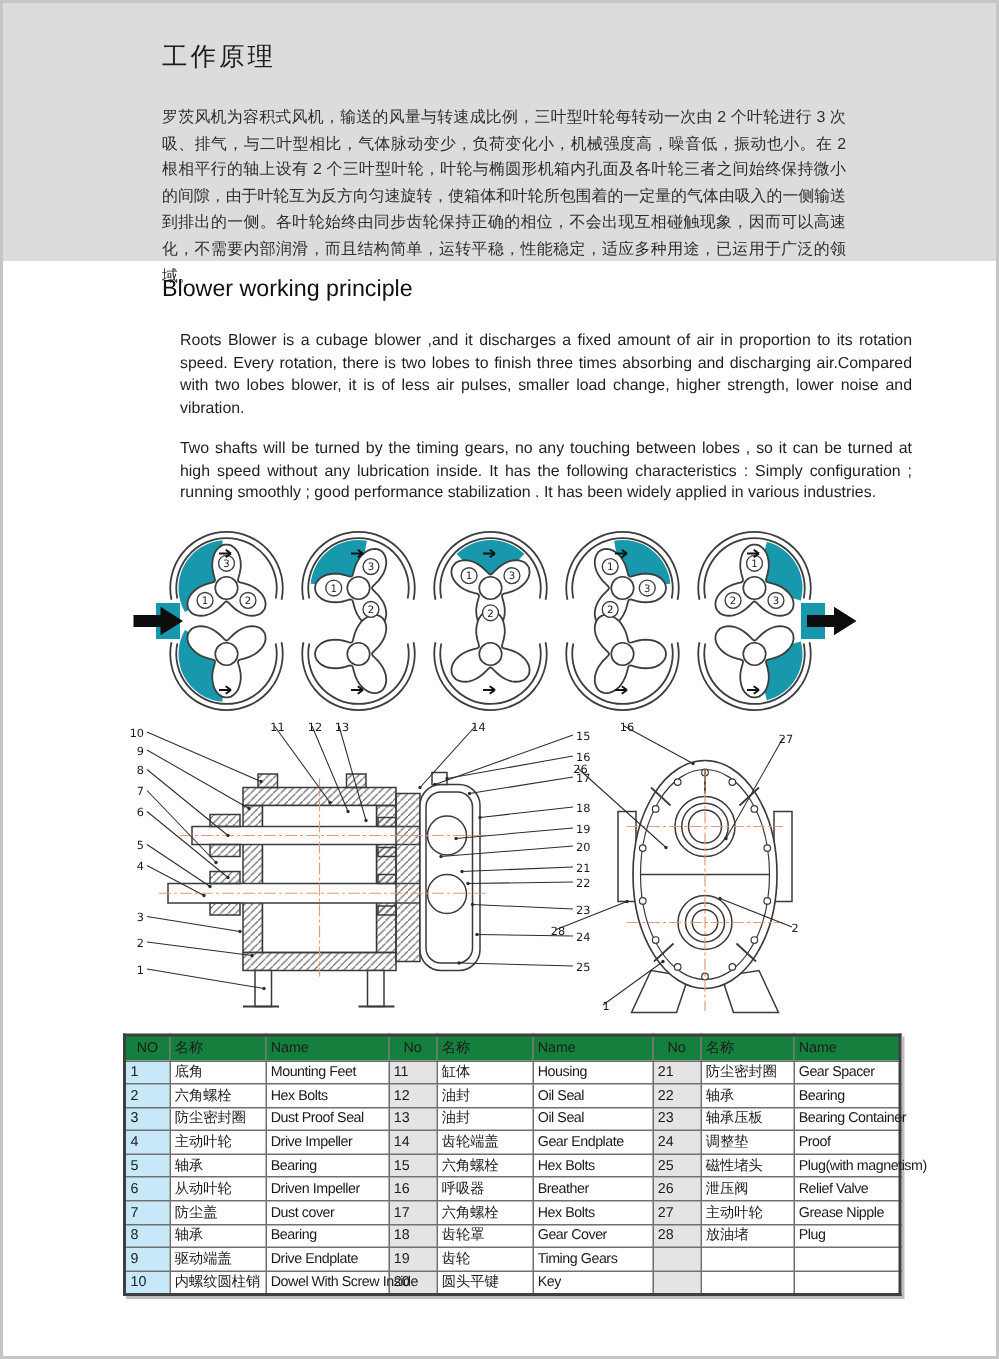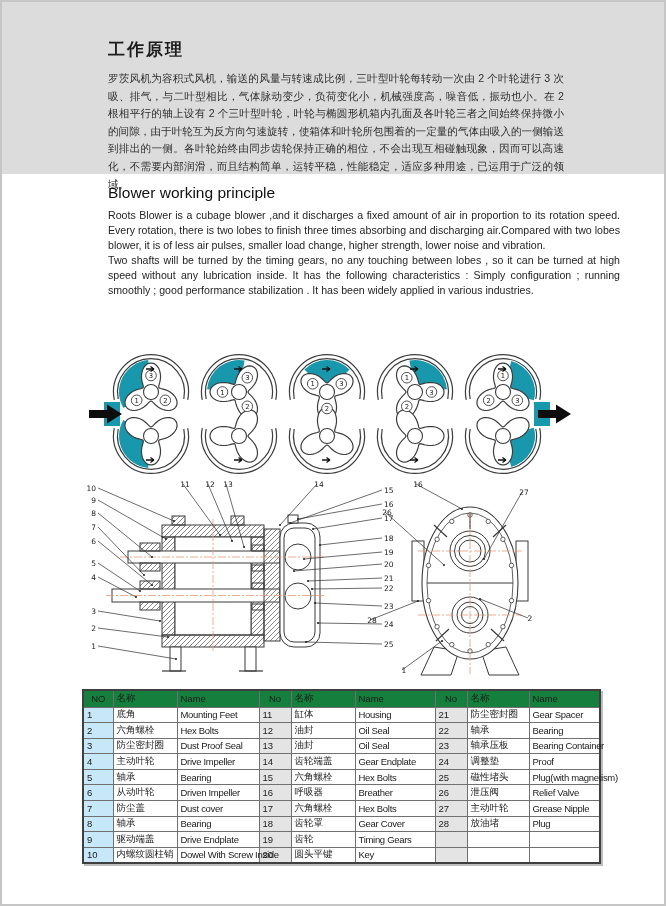--- a/index.html
+++ b/index.html
@@ -1,24 +1,24 @@
 <!DOCTYPE html>
 <html><head>
 <meta charset="utf-8">
 <style>
   *{margin:0;padding:0;box-sizing:border-box}
   html,body{width:666px;height:906px}
   body{font-family:"Liberation Sans","DejaVu Sans",sans-serif;background:#fff;position:relative;overflow:hidden}
   .page{position:absolute;inset:0;border:2px solid #c6c6c6;background:#fff}
   .band{position:absolute;left:0;top:0;width:100%;height:172px;background:#dcdcdc}
-  .cn-title{position:absolute;left:106px;top:36px;font-size:17px;font-weight:bold;color:#1c1c1c;letter-spacing:2px}
+  .cn-title{position:absolute;left:106px;top:24px;font-size:17px;font-weight:normal;color:#1c1c1c;letter-spacing:2px}
   .cn-body{position:absolute;left:106px;top:68px;width:456px;font-size:10.6px;line-height:17.6px;color:#2e2e2e;text-align:justify}
   .en-title{position:absolute;left:106px;top:182px;font-size:15.5px;font-weight:normal;color:#101010}
   .en-body{position:absolute;left:106px;top:206px;width:512px;font-size:10.6px;line-height:14.9px;color:#1f1f1f;text-align:justify}
-  .en-body p{margin:0}
+  .en-body p{margin:12px}
   svg.rot{position:absolute;left:85px;top:342px}
   svg.dwg{position:absolute;left:80px;top:477px}
   svg text{font-family:"DejaVu Sans","Liberation Sans",sans-serif}
   table.parts{position:absolute;left:80px;top:687px;width:517px;border-collapse:collapse;table-layout:fixed;
     border:2px solid #3f3f3f;box-shadow:2px 2px 0 #bdbdbd;background:#fff}
   table.parts td,table.parts th{border:1px solid #707070;height:15.6px;padding:0 3px;font-weight:normal;
     font-size:9.5px;color:#1b1b1b;white-space:nowrap;overflow:visible;text-align:left;vertical-align:middle}
   table.parts th{background:#15803d;height:17px}
   table.parts th.h-no{text-align:center}
   td.c-no{text-align:center;font-size:9.5px}

